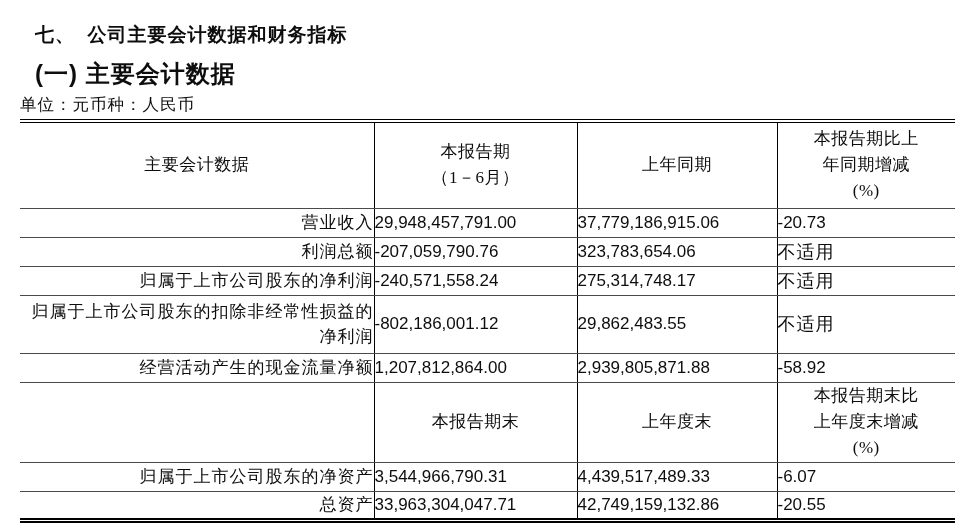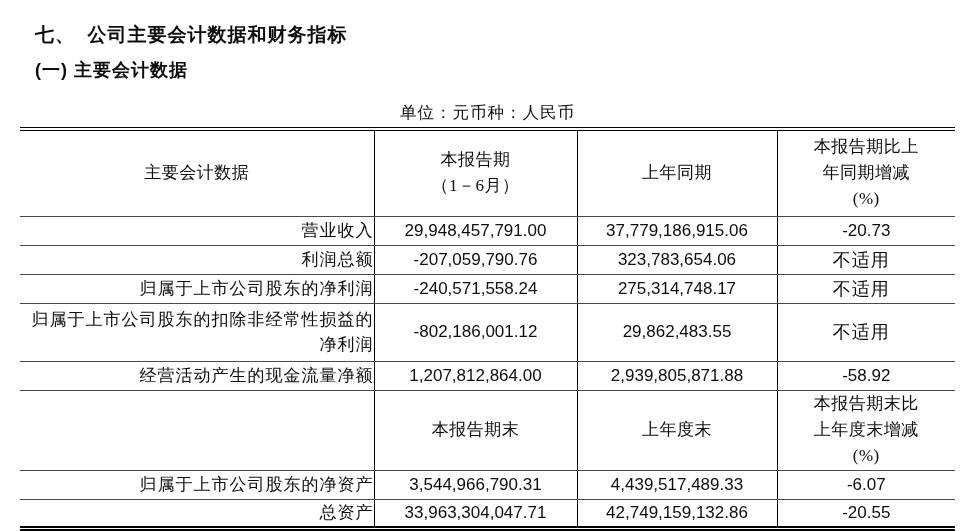--- a/index.html
+++ b/index.html
@@ -11,25 +11,25 @@
   }
   .page { box-sizing:border-box; width:976px; height:395px; padding:18px 21px 0 20px; }
 
   .title {
     font-family:"Liberation Sans","DejaVu Sans",sans-serif;
     font-weight:700; font-size:19px; letter-spacing:1px;
     margin:4px 0 10px 15px; white-space:pre-wrap;
   }
   .subtitle {
     font-family:"Liberation Sans","DejaVu Sans",sans-serif;
-    font-weight:700; font-size:18px; letter-spacing:1px;
-    margin:0 0 20px 15px;
+    font-weight:700; font-size:24px; letter-spacing:1px;
+    margin:0 0 4px 15px;
   }
   .unit-note {
-    text-align:center; font-size:16.5px; letter-spacing:1px;
+    text-align:left; font-size:16.5px; letter-spacing:1px;
     margin:0 0 3px 0;
   }
 
   table.acct {
     width:935px; border-collapse:collapse; table-layout:fixed;
     border-top:4px double #000;
     border-bottom:5px double #000;
   }
   table.acct th, table.acct td {
     border-bottom:1px solid #4a4a4a;
@@ -38,21 +38,21 @@
     font-size:17px;
     padding:0;
     overflow:hidden;
   }
   table.acct tr:last-child td { border-bottom:none; }
   .vline { border-left:1px solid #000; }
 
   th.hdr { text-align:center; white-space:pre-line; line-height:1.55; letter-spacing:0.5px; }
   td.label { text-align:right; padding-left:14px; letter-spacing:1px; line-height:1.5; }
   td.num {
-    text-align:center; padding-right:8px;
+    text-align:left; padding-right:8px;
     font-family:"Liberation Sans","DejaVu Sans",sans-serif;
     font-size:17.5px;
   }
   td.num.cn {
     font-family:"Liberation Serif","DejaVu Serif",serif;
     font-size:18px; letter-spacing:1px; padding-right:10px;
   }
 
   tr.h1row  { height:87px; }
   tr.drow   { height:29px; }

